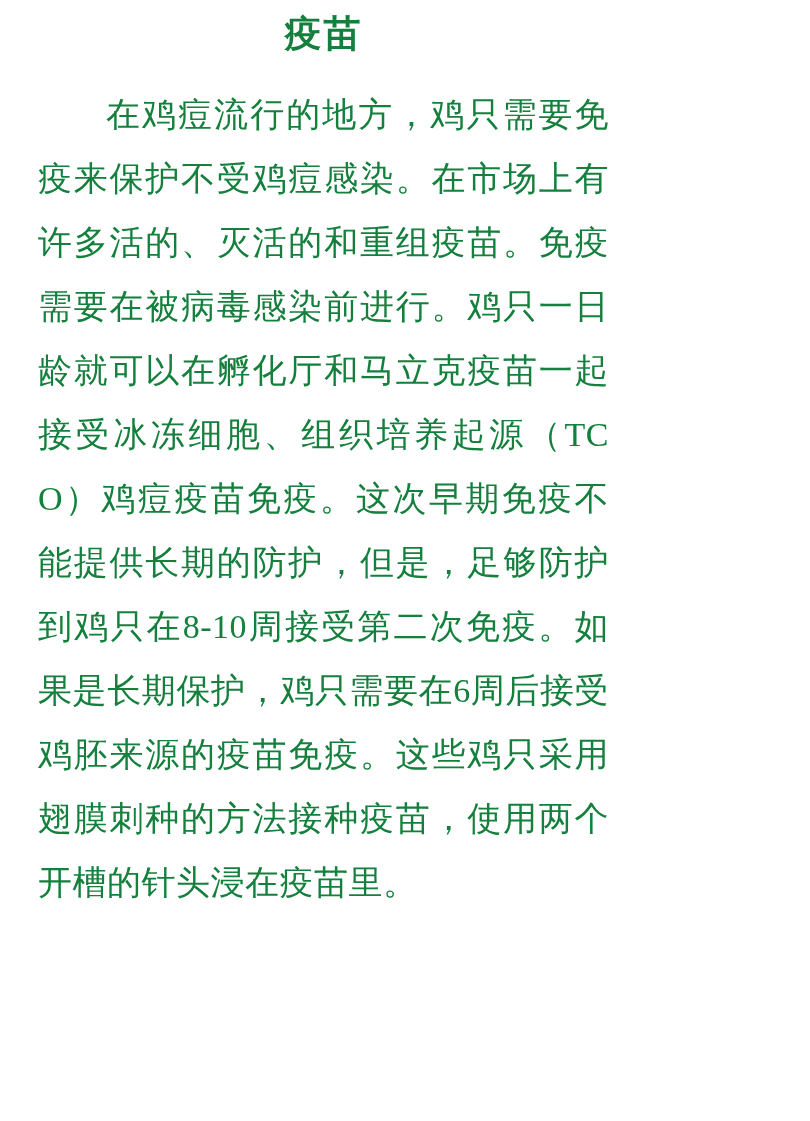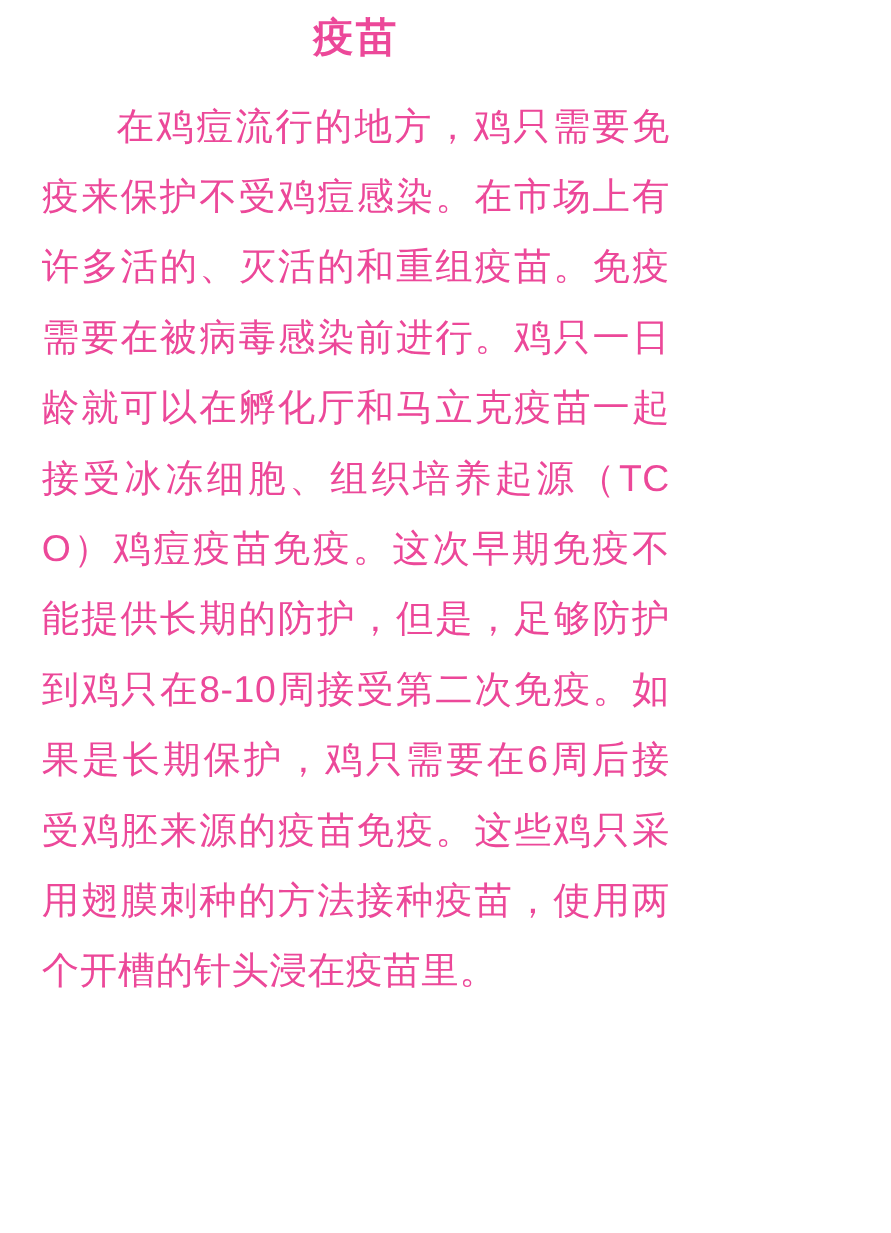--- a/index.html
+++ b/index.html
@@ -6,21 +6,21 @@
     margin: 0;
     padding: 0;
     background: #ffffff;
   }
   .page {
     position: relative;
     width: 644px;
     height: 1121px;
     box-sizing: border-box;
     background: #ffffff;
-    color: #ec4899;
+    color: #15803d;
     padding: 14px 35px 0 38px;
     overflow: hidden;
     font-family: "Liberation Sans", sans-serif;
   }
   .title {
     margin: 0 0 29px 0;
     font-size: 37px;
     line-height: 40px;
     font-weight: bold;
     text-align: center;
@@ -28,20 +28,21 @@
   }
   .para {
     margin: 0;
     font-size: 34px;
     line-height: 64px;
     text-align: justify;
     text-justify: inter-ideograph;
     text-indent: 2em;
     word-break: break-all;
     letter-spacing: 0.5px;
+    font-family: Liberation Serif, serif;
   }
 </style>
 </head>
 <body>
 
 <div class="page">
   <h1 class="title">疫苗</h1>
   <p class="para">在鸡痘流行的地方，鸡只需要免疫来保护不受鸡痘感染。在市场上有许多活的、灭活的和重组疫苗。免疫需要在被病毒感染前进行。鸡只一日龄就可以在孵化厅和马立克疫苗一起接受冰冻细胞、组织培养起源（TCO）鸡痘疫苗免疫。这次早期免疫不能提供长期的防护，但是，足够防护到鸡只在8-10周接受第二次免疫。如果是长期保护，鸡只需要在6周后接受鸡胚来源的疫苗免疫。这些鸡只采用翅膜刺种的方法接种疫苗，使用两个开槽的针头浸在疫苗里。</p>
 </div>
 

